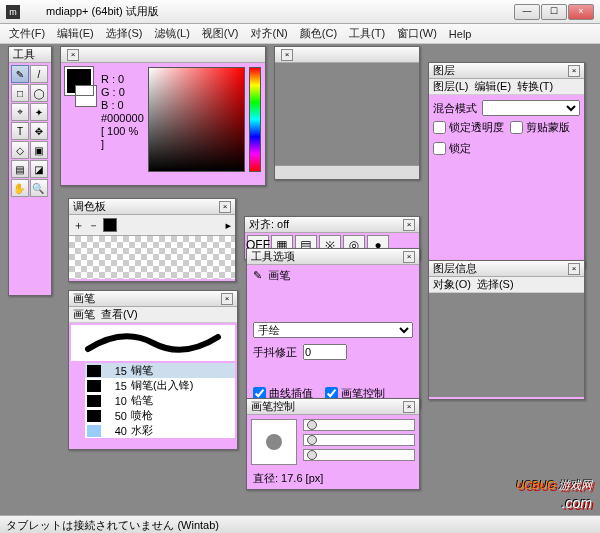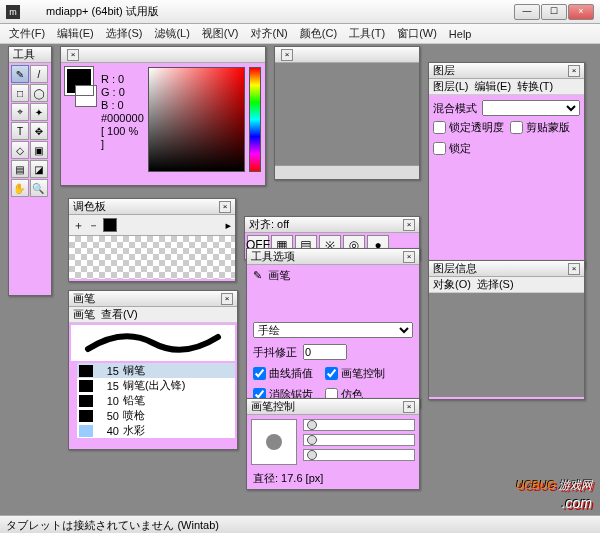--- a/index.html
+++ b/index.html
@@ -43,21 +43,21 @@
   .nav-scroll { position: absolute; bottom: 0; left: 0; right: 0; height: 14px; background: #ddd; border-top: 1px solid #999; }
   
   
   .palette-bar { height: 20px; display: flex; align-items: center; padding: 2px 4px; gap: 4px; background: #eee; }
   .pal-sw { width: 14px; height: 14px; border: 1px solid #666; }
   .pal-checker { height: 44px; background-image: repeating-conic-gradient(#ccc 0 25%, #fff 0 50%); background-size: 12px 12px; border-top: 1px solid #aaa; }
   
   
   .brush-stroke { height: 36px; background: #fff; margin: 2px; display: flex; align-items: center; justify-content: center; }
   .stroke-svg { width: 140px; height: 24px; }
-  .brush-list { background: #fff; margin: 0 2px 2px 8px; max-height: 82px; overflow: hidden; }
+  .brush-list { background: #fff; margin: 0 2px 2px 16px; max-height: 82px; overflow: hidden; }
   .brush-row { display: flex; align-items: center; height: 15px; padding: 0 2px; gap: 4px; }
   .brush-row .bsw { width: 14px; height: 12px; background: #000; }
   .brush-row.sel { background: #cde; }
   
   
   .topt-row { display: flex; align-items: center; padding: 3px 6px; gap: 6px; }
   .topt-row select, .topt-row input { font-size: 11px; }
   .topt-row input[type=number] { width: 44px; }
   .chk { display: flex; align-items: center; gap: 3px; }
   
@@ -280,21 +280,21 @@
       <span>✎</span>
       <span>画笔</span>
     </div>
     <div class="topt-row">
       <select style="width:100%;margin-top:33px;"><option>手绘</option></select>
     </div>
     <div class="topt-row">
       <span>手抖修正</span>
       <input type="number" value="0" style="">
     </div>
-    <div class="topt-row" style="gap:12px;">
+    <div class="topt-row" style="gap:12px;margin-top:20px;">
       <label class="chk">
           <input type="checkbox" checked="" style="">
           <span>曲线插值</span>
         </label>
       <label class="chk">
           <input type="checkbox" checked="" style="">
           <span>画笔控制</span>
         </label>
     </div>
     <div class="topt-row" style="gap:12px;">

